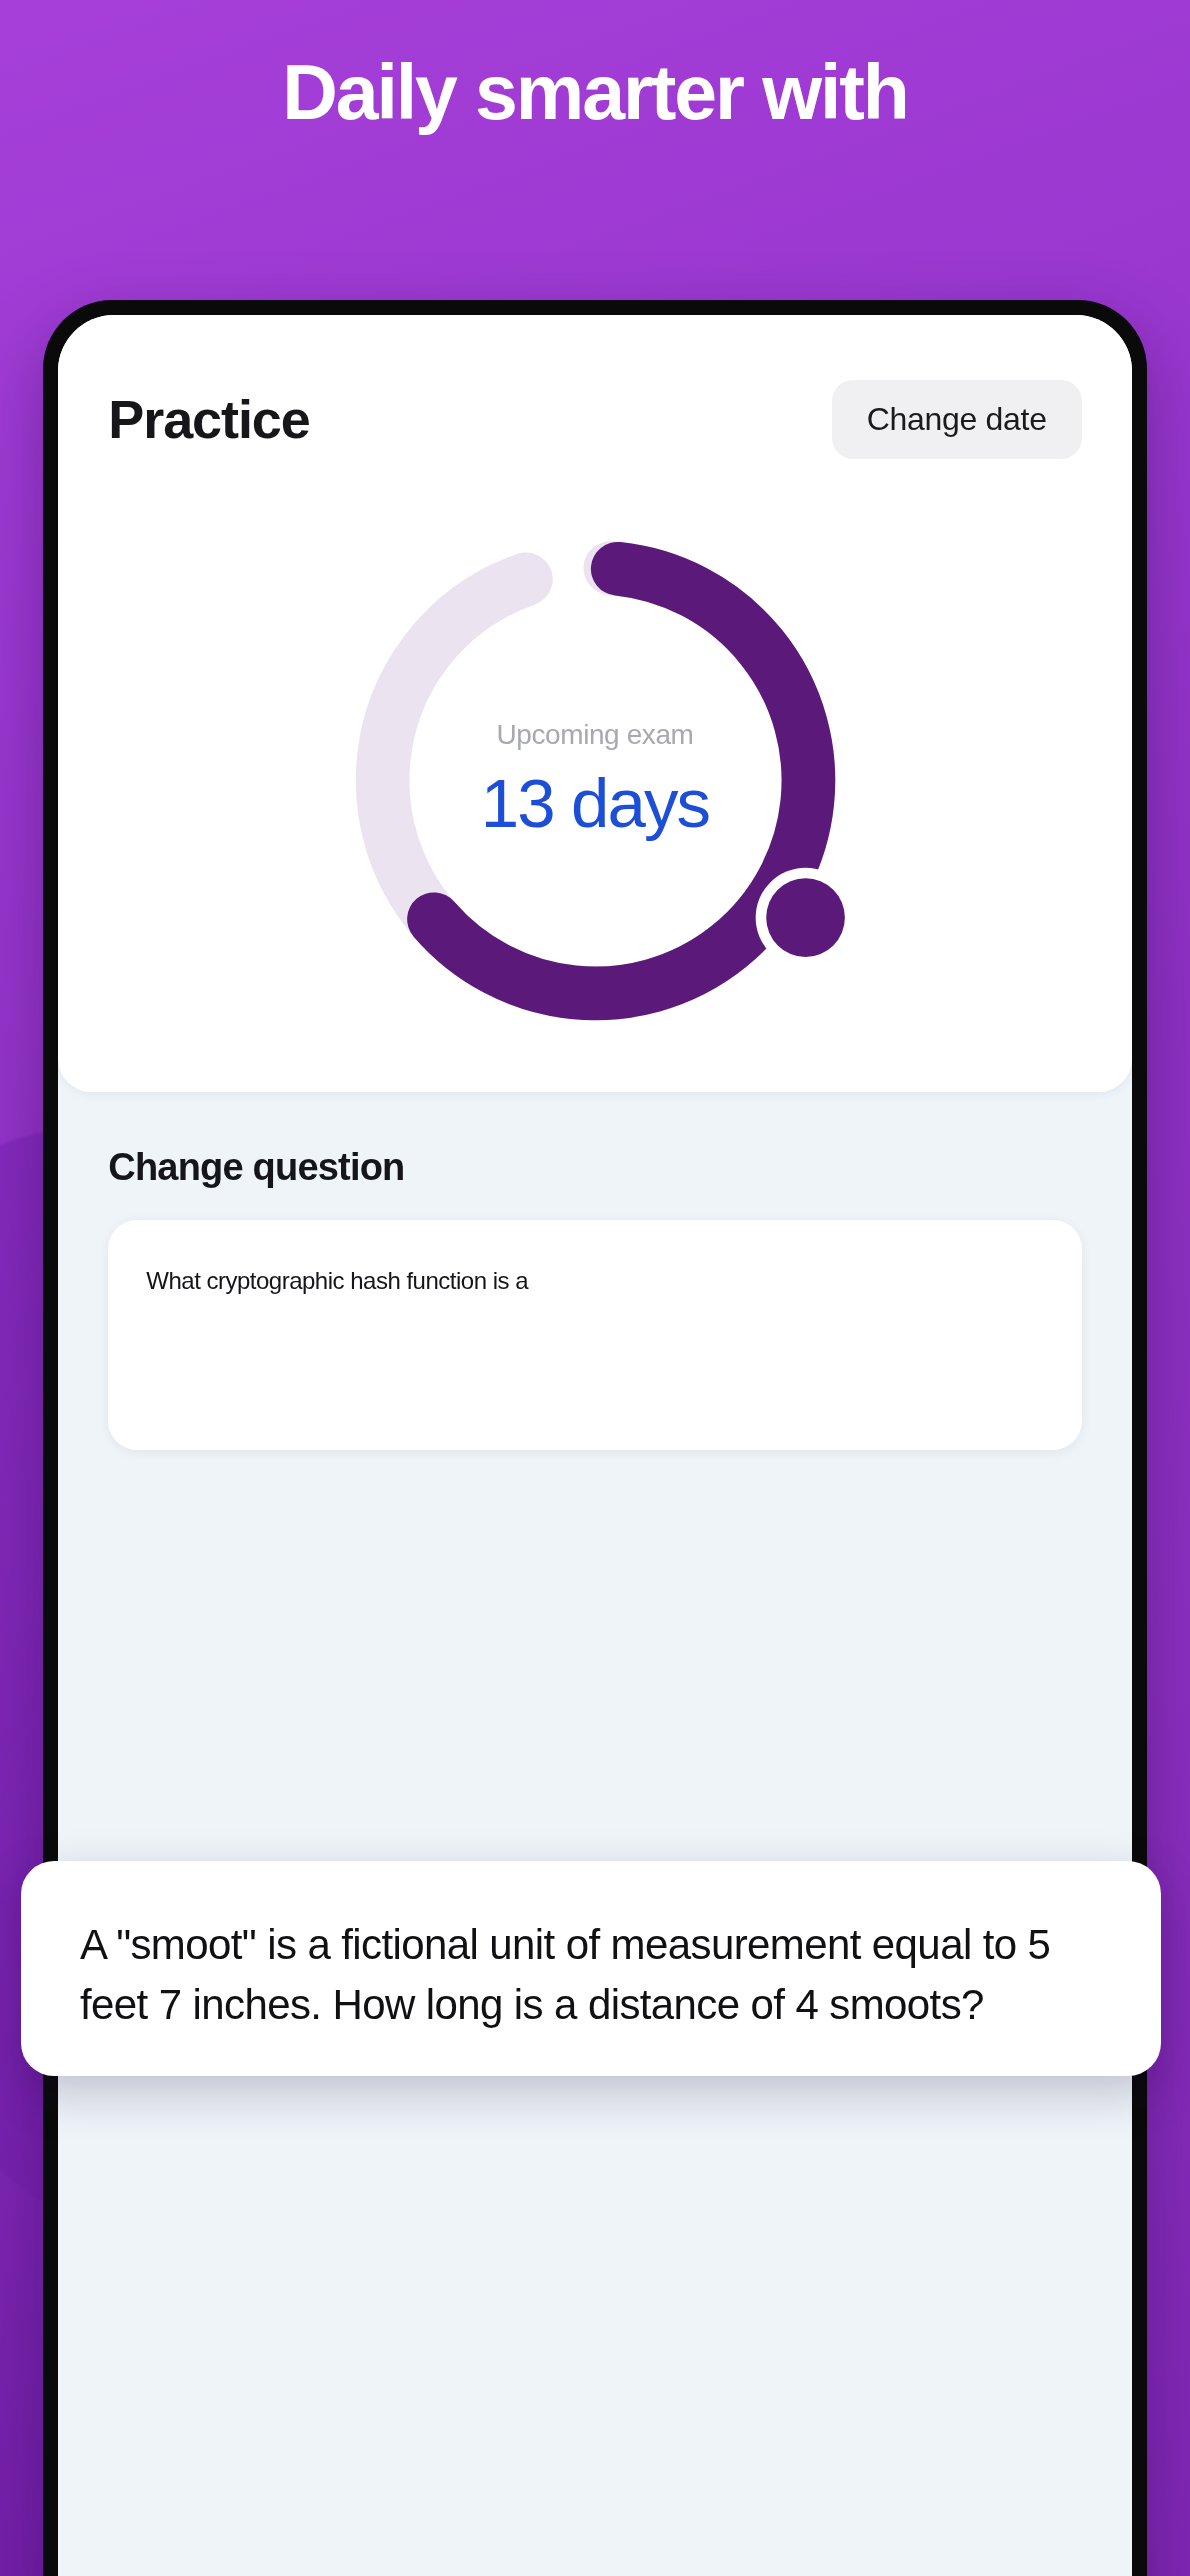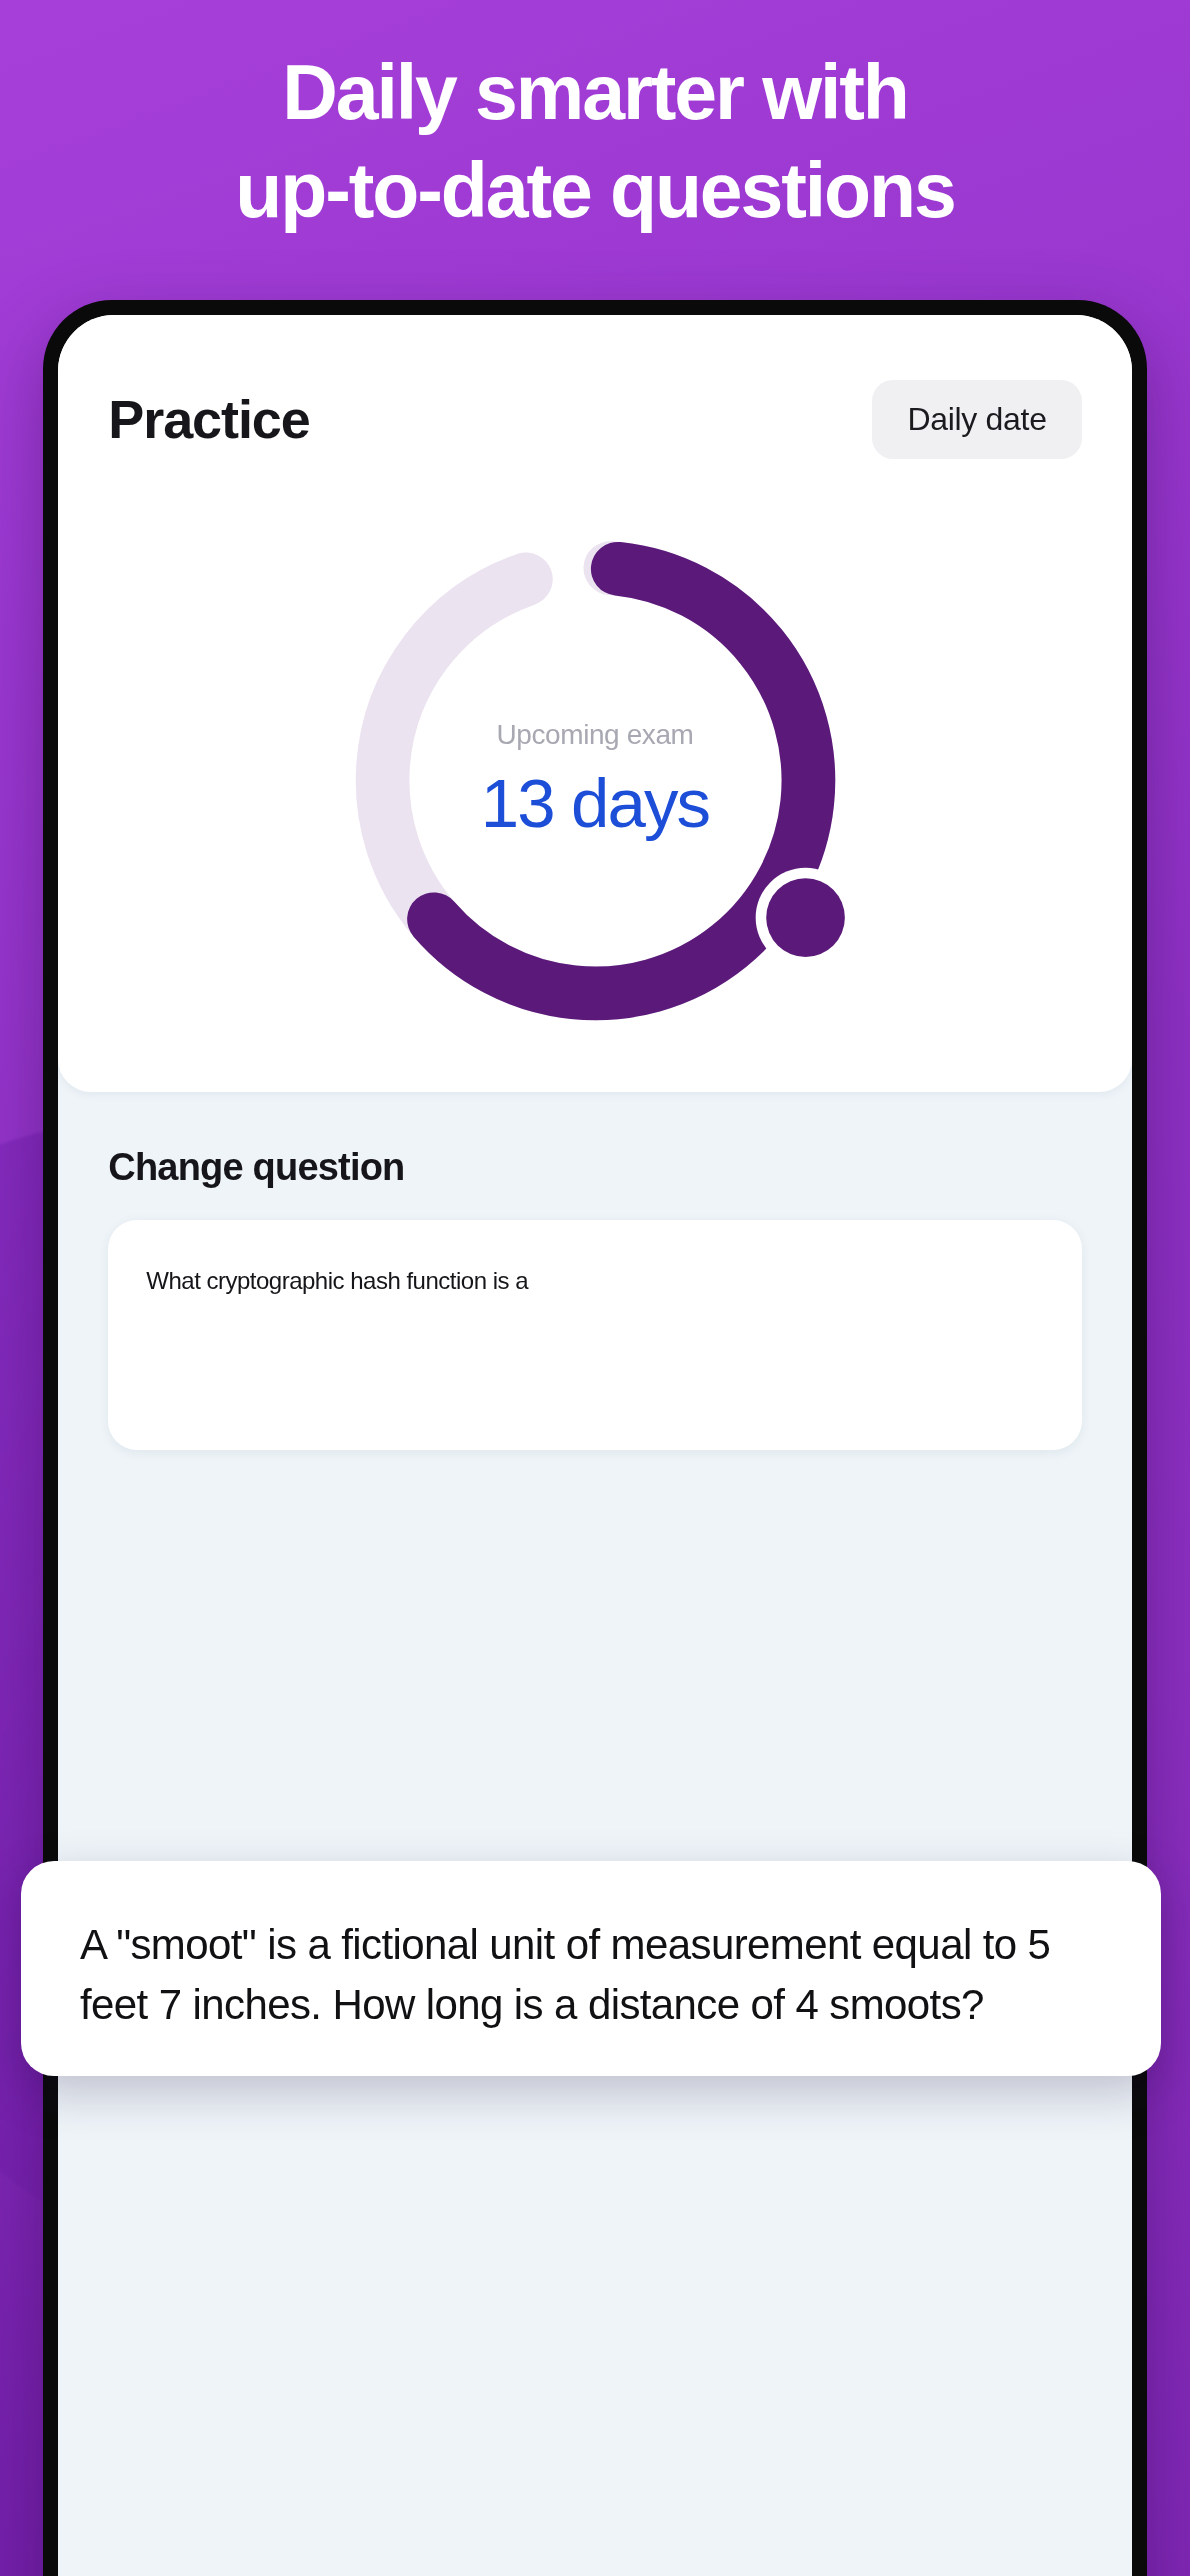--- a/index.html
+++ b/index.html
@@ -188,30 +188,29 @@
   .tap-btn svg { display:block; }
 </style>
 </head>
 <body>
 
 <div class="bg"></div>
 <div class="bg-swoosh"></div>
 
 <h1 class="headline">
   <span>Daily smarter with</span>
-  <span class="l2">up-to-date questions</span>
 </h1>
 
 <div class="phone">
   <div class="phone-screen">
 
     <section class="practice-card">
       <div class="practice-head">
         <div class="practice-title">Practice</div>
-        <button class="change-date-btn">Daily date</button>
+        <button class="change-date-btn">Change date</button>
       </div>
 
       <div class="ring-wrap">
         <svg viewBox="0 0 562 562" aria-hidden="true">
           <circle cx="281" cy="281" r="222" fill="none" stroke="#ece3f1" stroke-width="56" stroke-linecap="round" stroke-dasharray="1394.87" stroke-dashoffset="90" transform="rotate(-86 281 281)"></circle>
           <circle cx="281" cy="281" r="222" fill="none" stroke="#5b1a7a" stroke-width="56" stroke-linecap="round" stroke-dasharray="865 1394.87" stroke-dashoffset="0" transform="rotate(-84 281 281)"></circle>
           <circle cx="500" cy="424" r="52" fill="#ffffff"></circle>
           <circle cx="500" cy="424" r="41" fill="#5b1a7a"></circle>
         </svg>
         <div class="ring-center">

